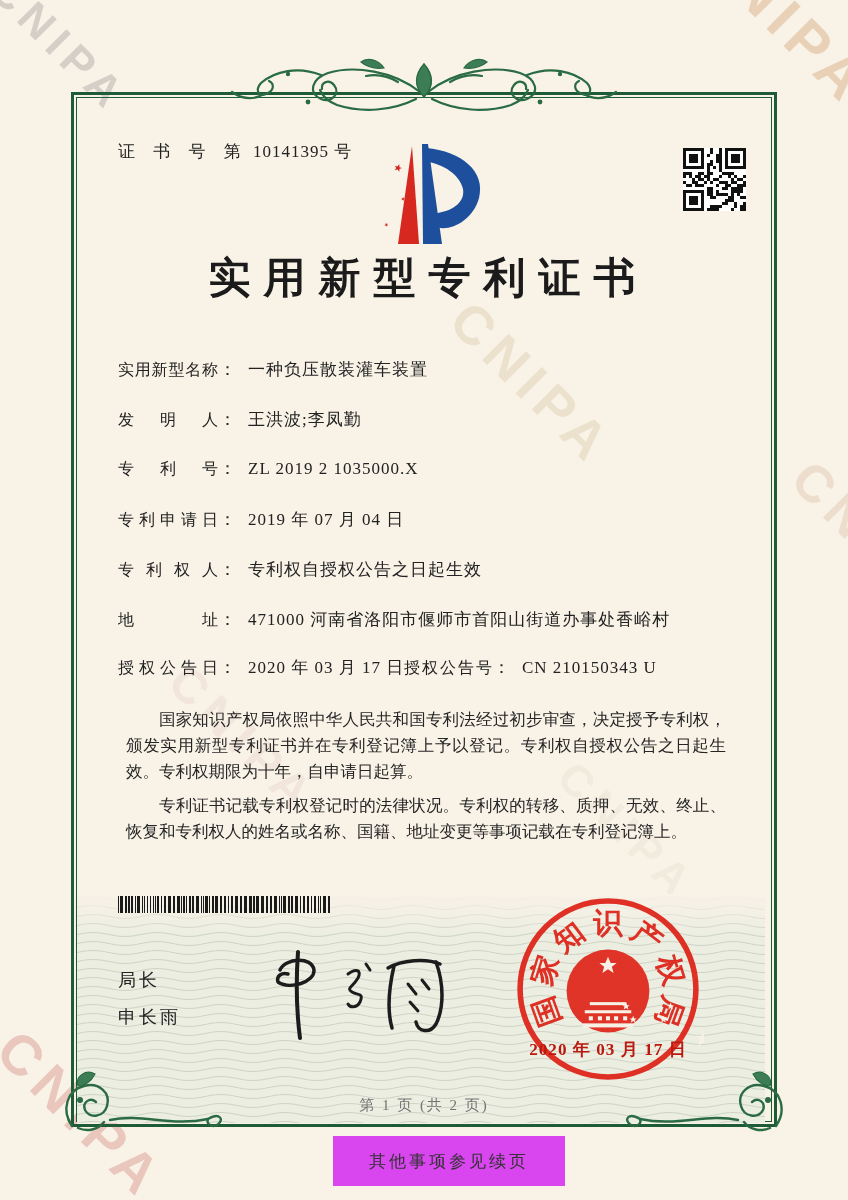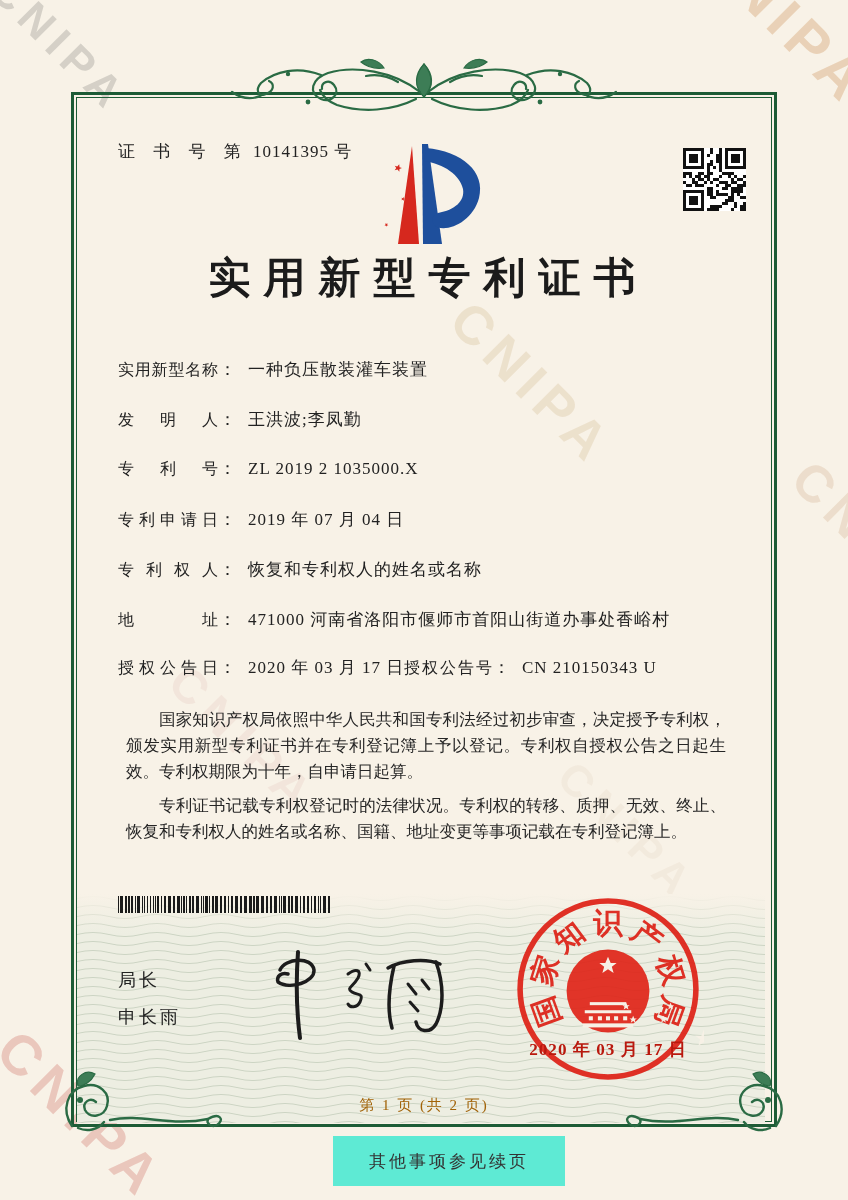--- a/index.html
+++ b/index.html
@@ -52,25 +52,25 @@
   }
   .body-text p{ margin:8px; text-indent:2em; }
   
   .barcode{ position:absolute; left:118px; top:896px; }
   .sig-title{ position:absolute; left:118px; top:968px; font-size:18px; letter-spacing:3px; }
   .sig-name{ position:absolute; left:118px; top:1005px; font-size:18px; letter-spacing:3px; }
   .signature{ position:absolute; left:230px; top:940px; }
   .seal{ position:absolute; left:512px; top:893px; }
   .pager{
     position:absolute; left:71px; top:1096px; width:706px; text-align:center;
-    font-size:15px; letter-spacing:2px; color:#a16207;
+    font-size:15px; letter-spacing:2px; color:#737373;
   }
   .cont-box{
     position:absolute; left:333px; top:1136px; width:232px; height:50px;
-    background:#5eead4; display:flex; align-items:center; justify-content:center;
+    background:#d946ef; display:flex; align-items:center; justify-content:center;
     font-size:17px; letter-spacing:3px; color:#333;
   }
   .orn-top{ position:absolute; left:228px; top:56px; }
   .orn-bl{ position:absolute; left:58px; top:1070px; }
   .orn-br{ position:absolute; left:620px; top:1070px; transform:scaleX(-1); }
 </style>
 </head>
 <body>
 
 <div class="page">
@@ -302,21 +302,21 @@
   <div class="field-row" style="top:358px">
     <span class="flabel">实用新型名称</span><span class="fcolon">：</span><span class="fvalue">一种负压散装灌车装置</span>
   </div>
   <div class="field-row" style="top:457px">
     <span class="flabel">专利号</span><span class="fcolon">：</span><span class="fvalue">ZL 2019 2 1035000.X</span>
   </div>
   <div class="field-row" style="top:508px">
     <span class="flabel">专利申请日</span><span class="fcolon">：</span><span class="fvalue">2019 年 07 月 04 日</span>
   </div>
   <div class="field-row" style="top:558px">
-    <span class="flabel">专利权人</span><span class="fcolon">：</span><span class="fvalue">恢复和专利权人的姓名或名称</span>
+    <span class="flabel">专利权人</span><span class="fcolon">：</span><span class="fvalue">专利权自授权公告之日起生效</span>
   </div>
   <div class="field-row" style="top:608px">
     <span class="flabel">地址</span><span class="fcolon">：</span><span class="fvalue">471000 河南省洛阳市偃师市首阳山街道办事处香峪村</span>
   </div>
   <div class="field-row" style="top:656px">
     <span class="flabel">授权公告日</span><span class="fcolon">：</span><span class="fvalue">2020 年 03 月 17 日</span>
     <span class="fpair2">
       <span class="flabel">授权公告号</span><span class="fcolon">：</span><span class="fvalue">CN 210150343 U</span>
     </span>
   </div>

